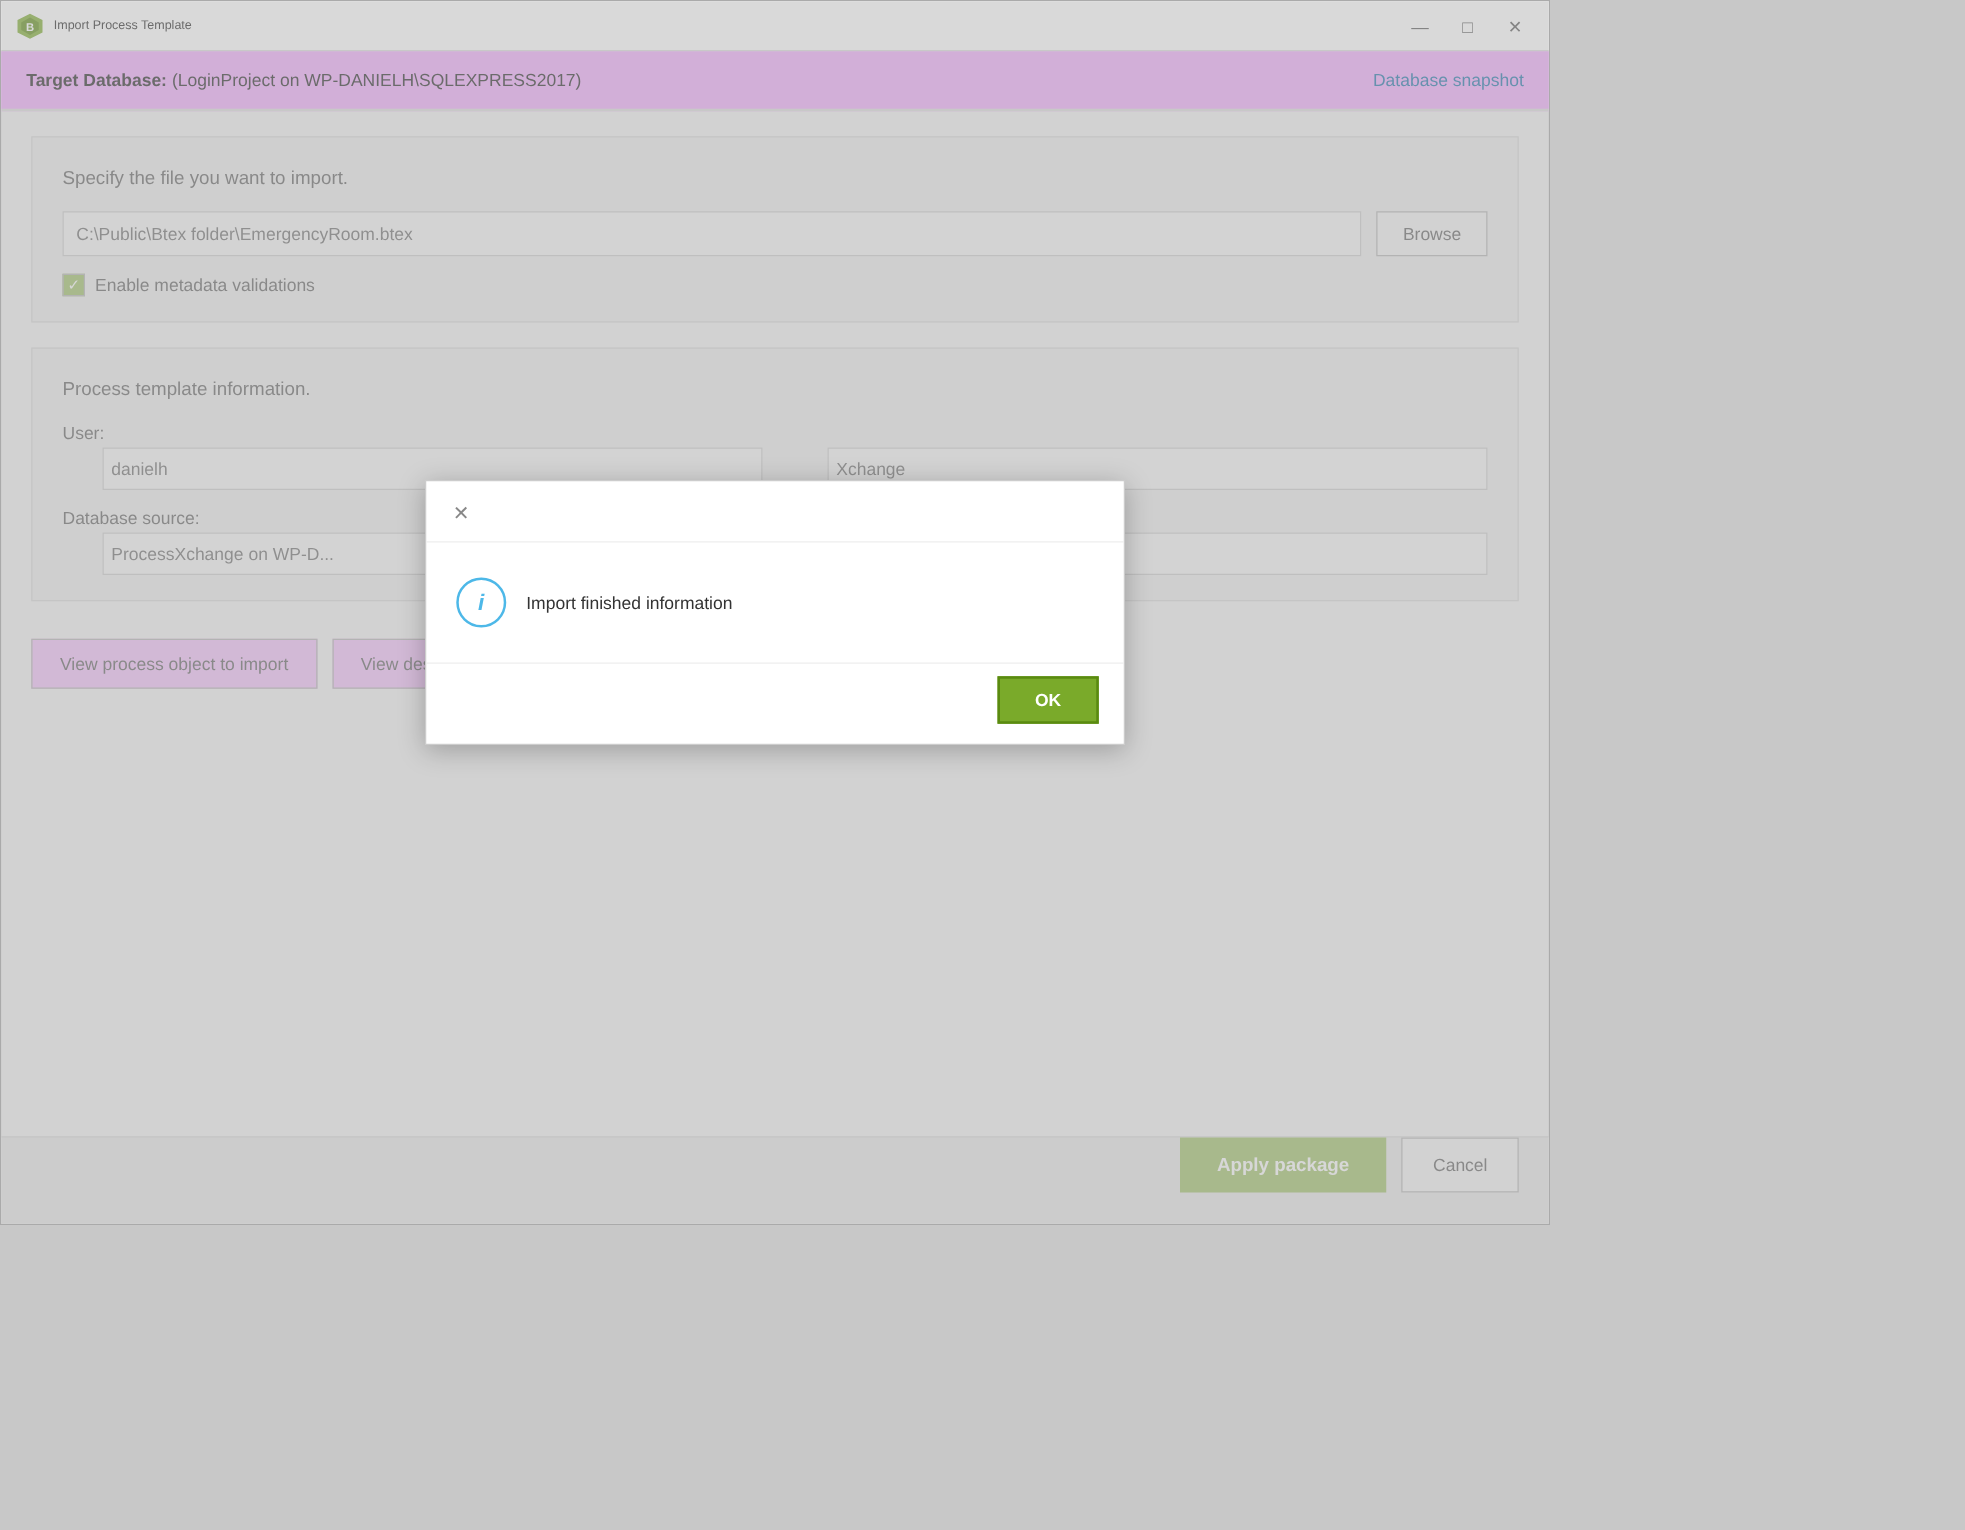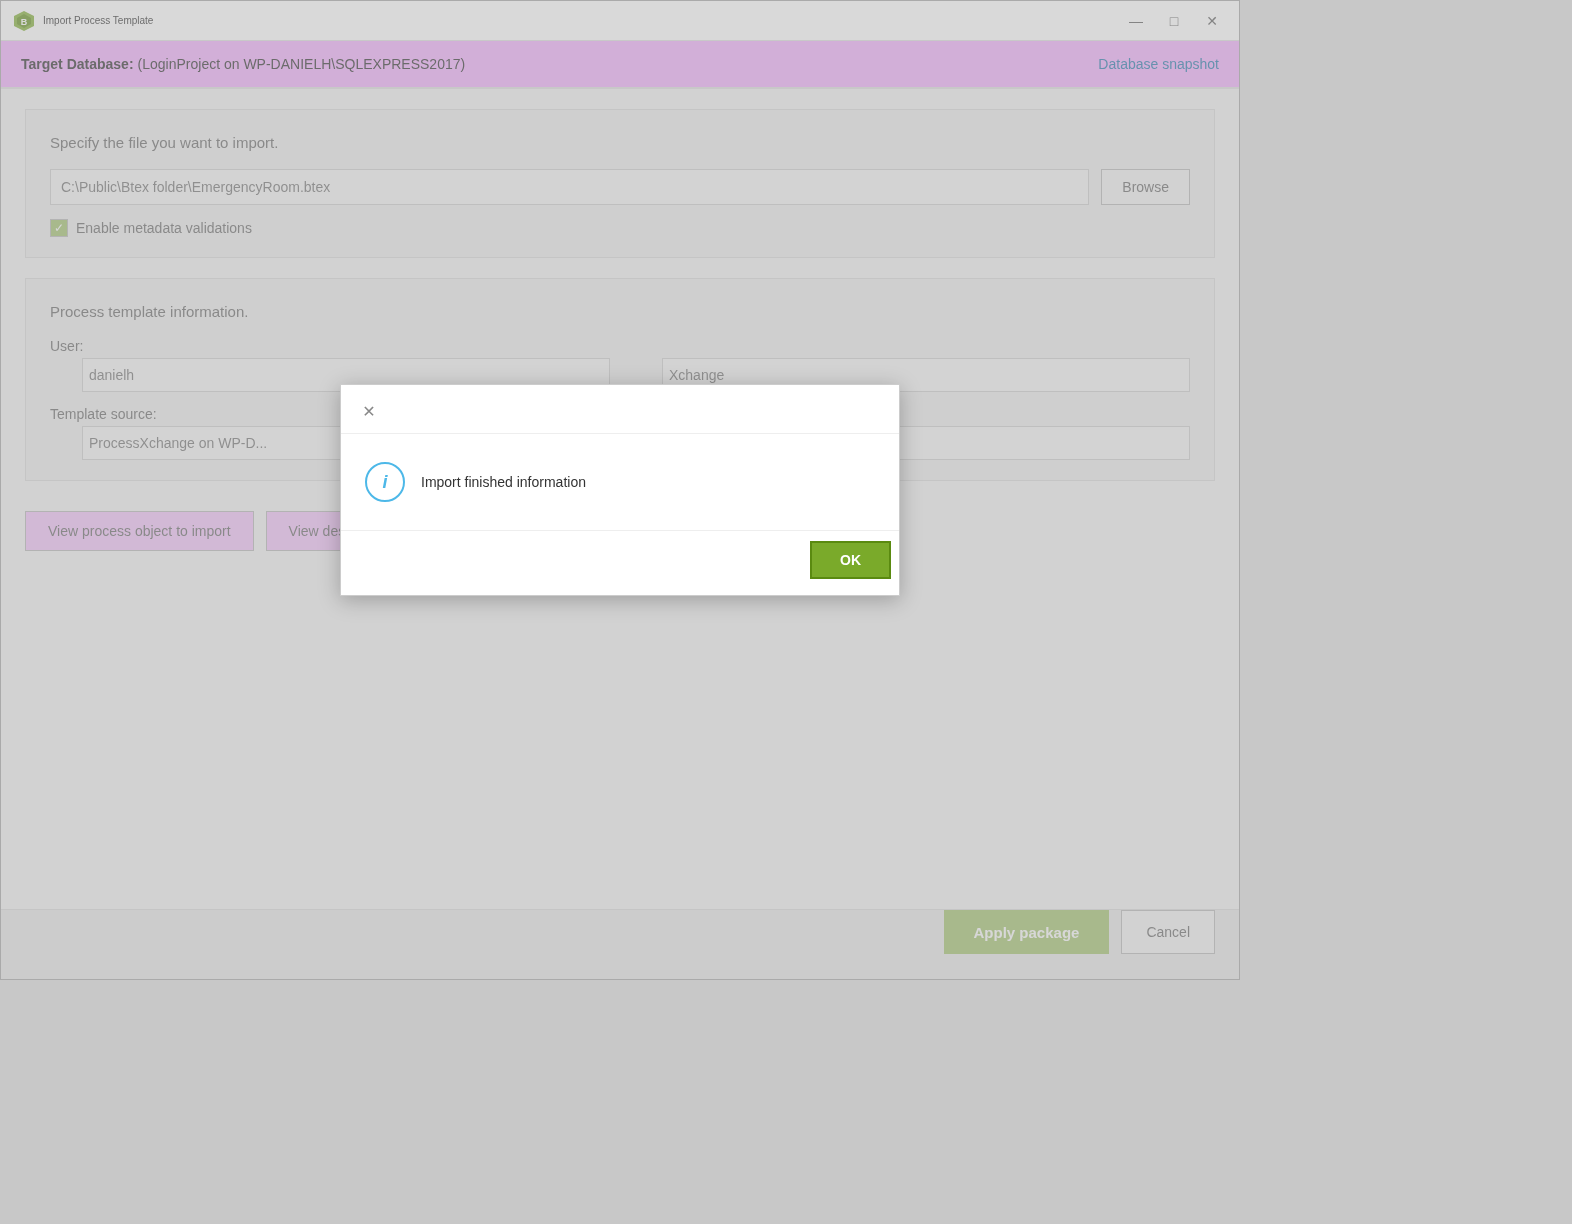--- a/index.html
+++ b/index.html
@@ -304,21 +304,21 @@
       font-weight: 700;
       font-style: italic;
     }
     .dialog-message {
       font-size: 14px;
       color: #333;
     }
     .dialog-footer {
       display: flex;
       justify-content: flex-end;
-      padding: 10px 8px 16px;
+      padding: 10px 20px 16px;
       border-top: 1px solid #eee;
     }
     .ok-btn {
       height: 38px;
       padding: 0 28px;
       background: #7aaa2a;
       border: 2px solid #5a8a10;
       color: #fff;
       font-size: 14px;
       font-weight: 600;
@@ -376,21 +376,21 @@
       <div class="info-grid">
         <div class="field-group">
           <label class="field-label">User:</label>
           <input class="field-input" type="text" readonly="" value="danielh" style="">
         </div>
         <div class="field-group">
           <label class="field-label">&nbsp;</label>
           <input class="field-input" type="text" readonly="" value="Xchange" style="">
         </div>
         <div class="field-group">
-          <label class="field-label">Template source:</label>
+          <label class="field-label">Database source:</label>
           <input class="field-input" type="text" readonly="" value="ProcessXchange on WP-D..." style="">
         </div>
         <div class="field-group">
           <label class="field-label">&nbsp;</label>
           <input class="field-input" type="text" readonly="" value="01/2021 08:04 AM" style="">
         </div>
       </div>
     </div>
 
     <div class="bottom-action-row">

